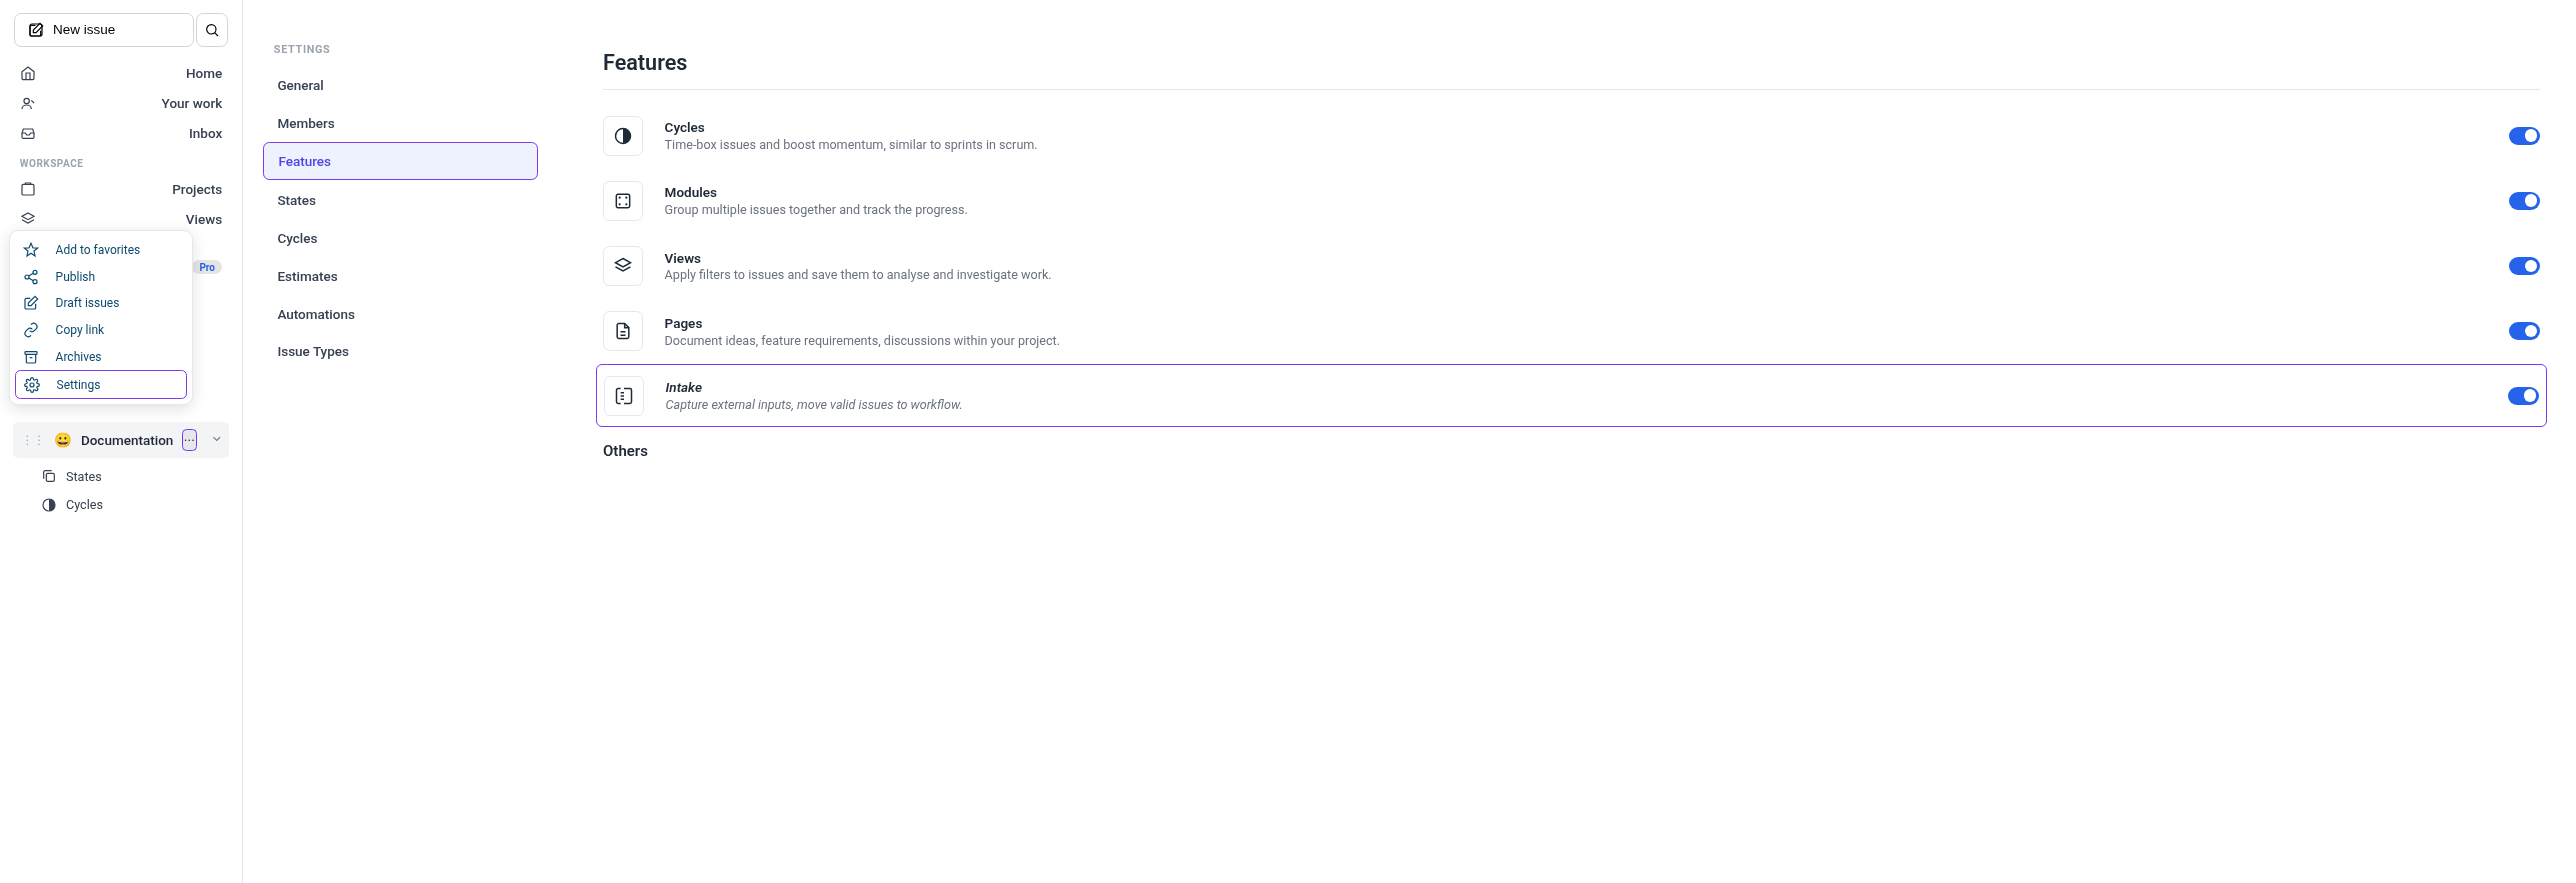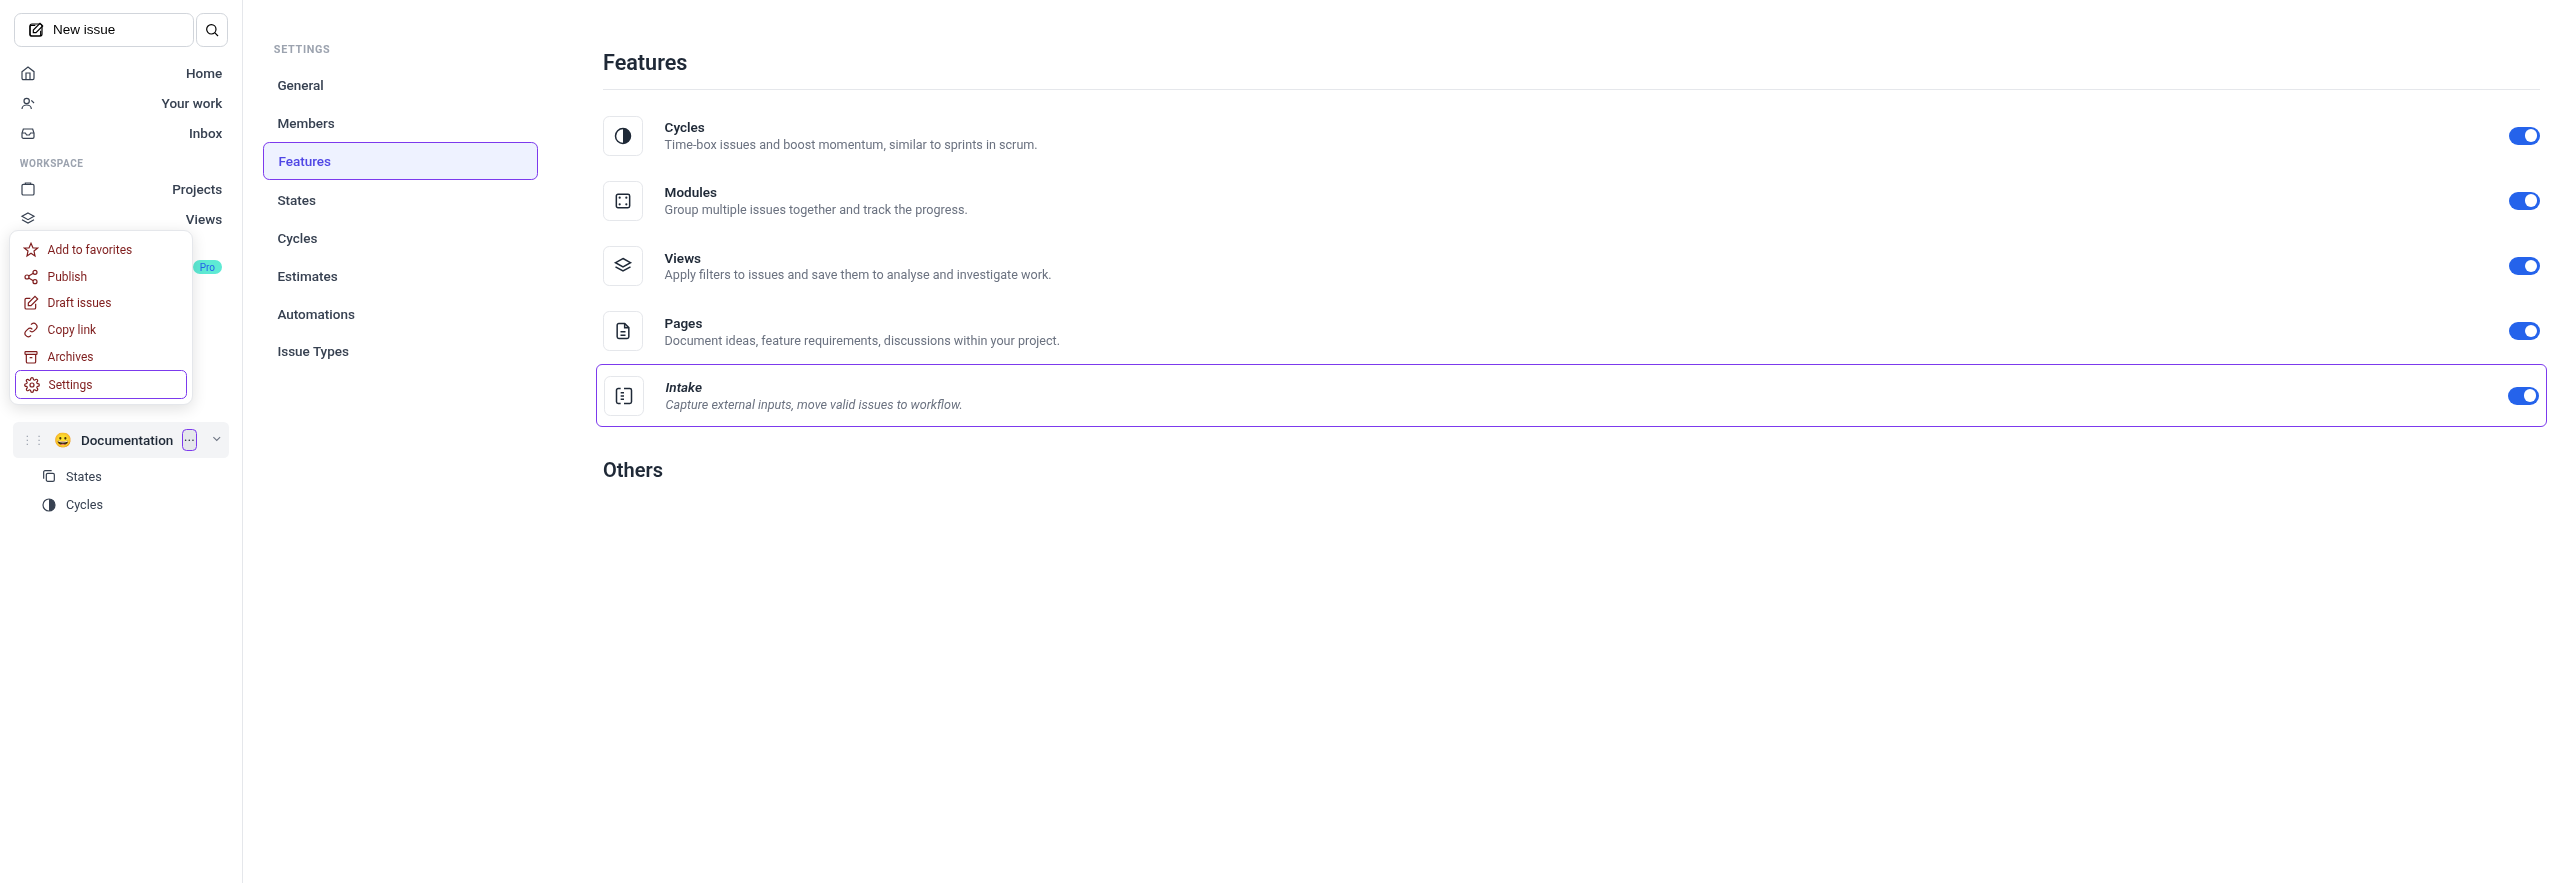--- a/index.html
+++ b/index.html
@@ -59,24 +59,24 @@
       justify-content: space-between;
     }
     .section-header {
       padding: 9px 10.8px 5.4px 10.8px;
       font-size: 10px;
       font-weight: 700;
       letter-spacing: 0.5px;
       color: #9ca3af;
     }
     .badge-pro {
-      background: #5eead4;
+      background: #e5e5e5;
       color: #2563eb;
       font-size: 10px;
-      font-weight: 400;
+      font-weight: 700;
       padding: 1.8px 7.2px;
       border-radius: 9px;
       margin-left: auto;
       margin-top: 34px;
     }
 
     .context-menu {
       position: absolute;
       top: 230px;
       left: 9px;
@@ -84,26 +84,26 @@
       background: #fff;
       border: 0.9px solid #e5e7eb;
       border-radius: 9px;
       box-shadow: 0 3.6px 14.4px rgba(0,0,0,0.12);
       padding: 5.4px;
       z-index: 100;
     }
     .context-item {
       display: flex;
       align-items: center;
-      gap: 9px;
+      gap: 17px;
       padding: 5.4px 7.2px;
       border-radius: 5.4px;
       font-size: 12px;
       cursor: pointer;
-      color: #7f1d1d;
+      color: #0c4a6e;
       text-align: right;
     }
     .context-item.highlighted {
       border: 1.8px solid #7c3aed;
       border-radius: 5.4px;
     }
 
     .project-entry {
       display: flex;
       align-items: center;
@@ -217,23 +217,23 @@
     .toggle::after {
       content: "";
       position: absolute;
       width: 12.6px; height: 12.6px;
       background: #fff;
       border-radius: 50%;
       top: 2.7px; right: 2.7px;
     }
 
     .others-title {
-      font-size: 20px;
+      font-size: 15px;
       font-weight: 600;
-      margin-top: 31px;
+      margin-top: 15px;
       padding-bottom: 14.4px;
     }
 
     .icon { width: 16px; height: 16px; flex-shrink: 0; }
     .icon-lg { width: 20px; height: 20px; }
 
     svg { stroke: currentColor; stroke-width: 1.8; fill: none; }
   </style>
 </head>
 <body>

